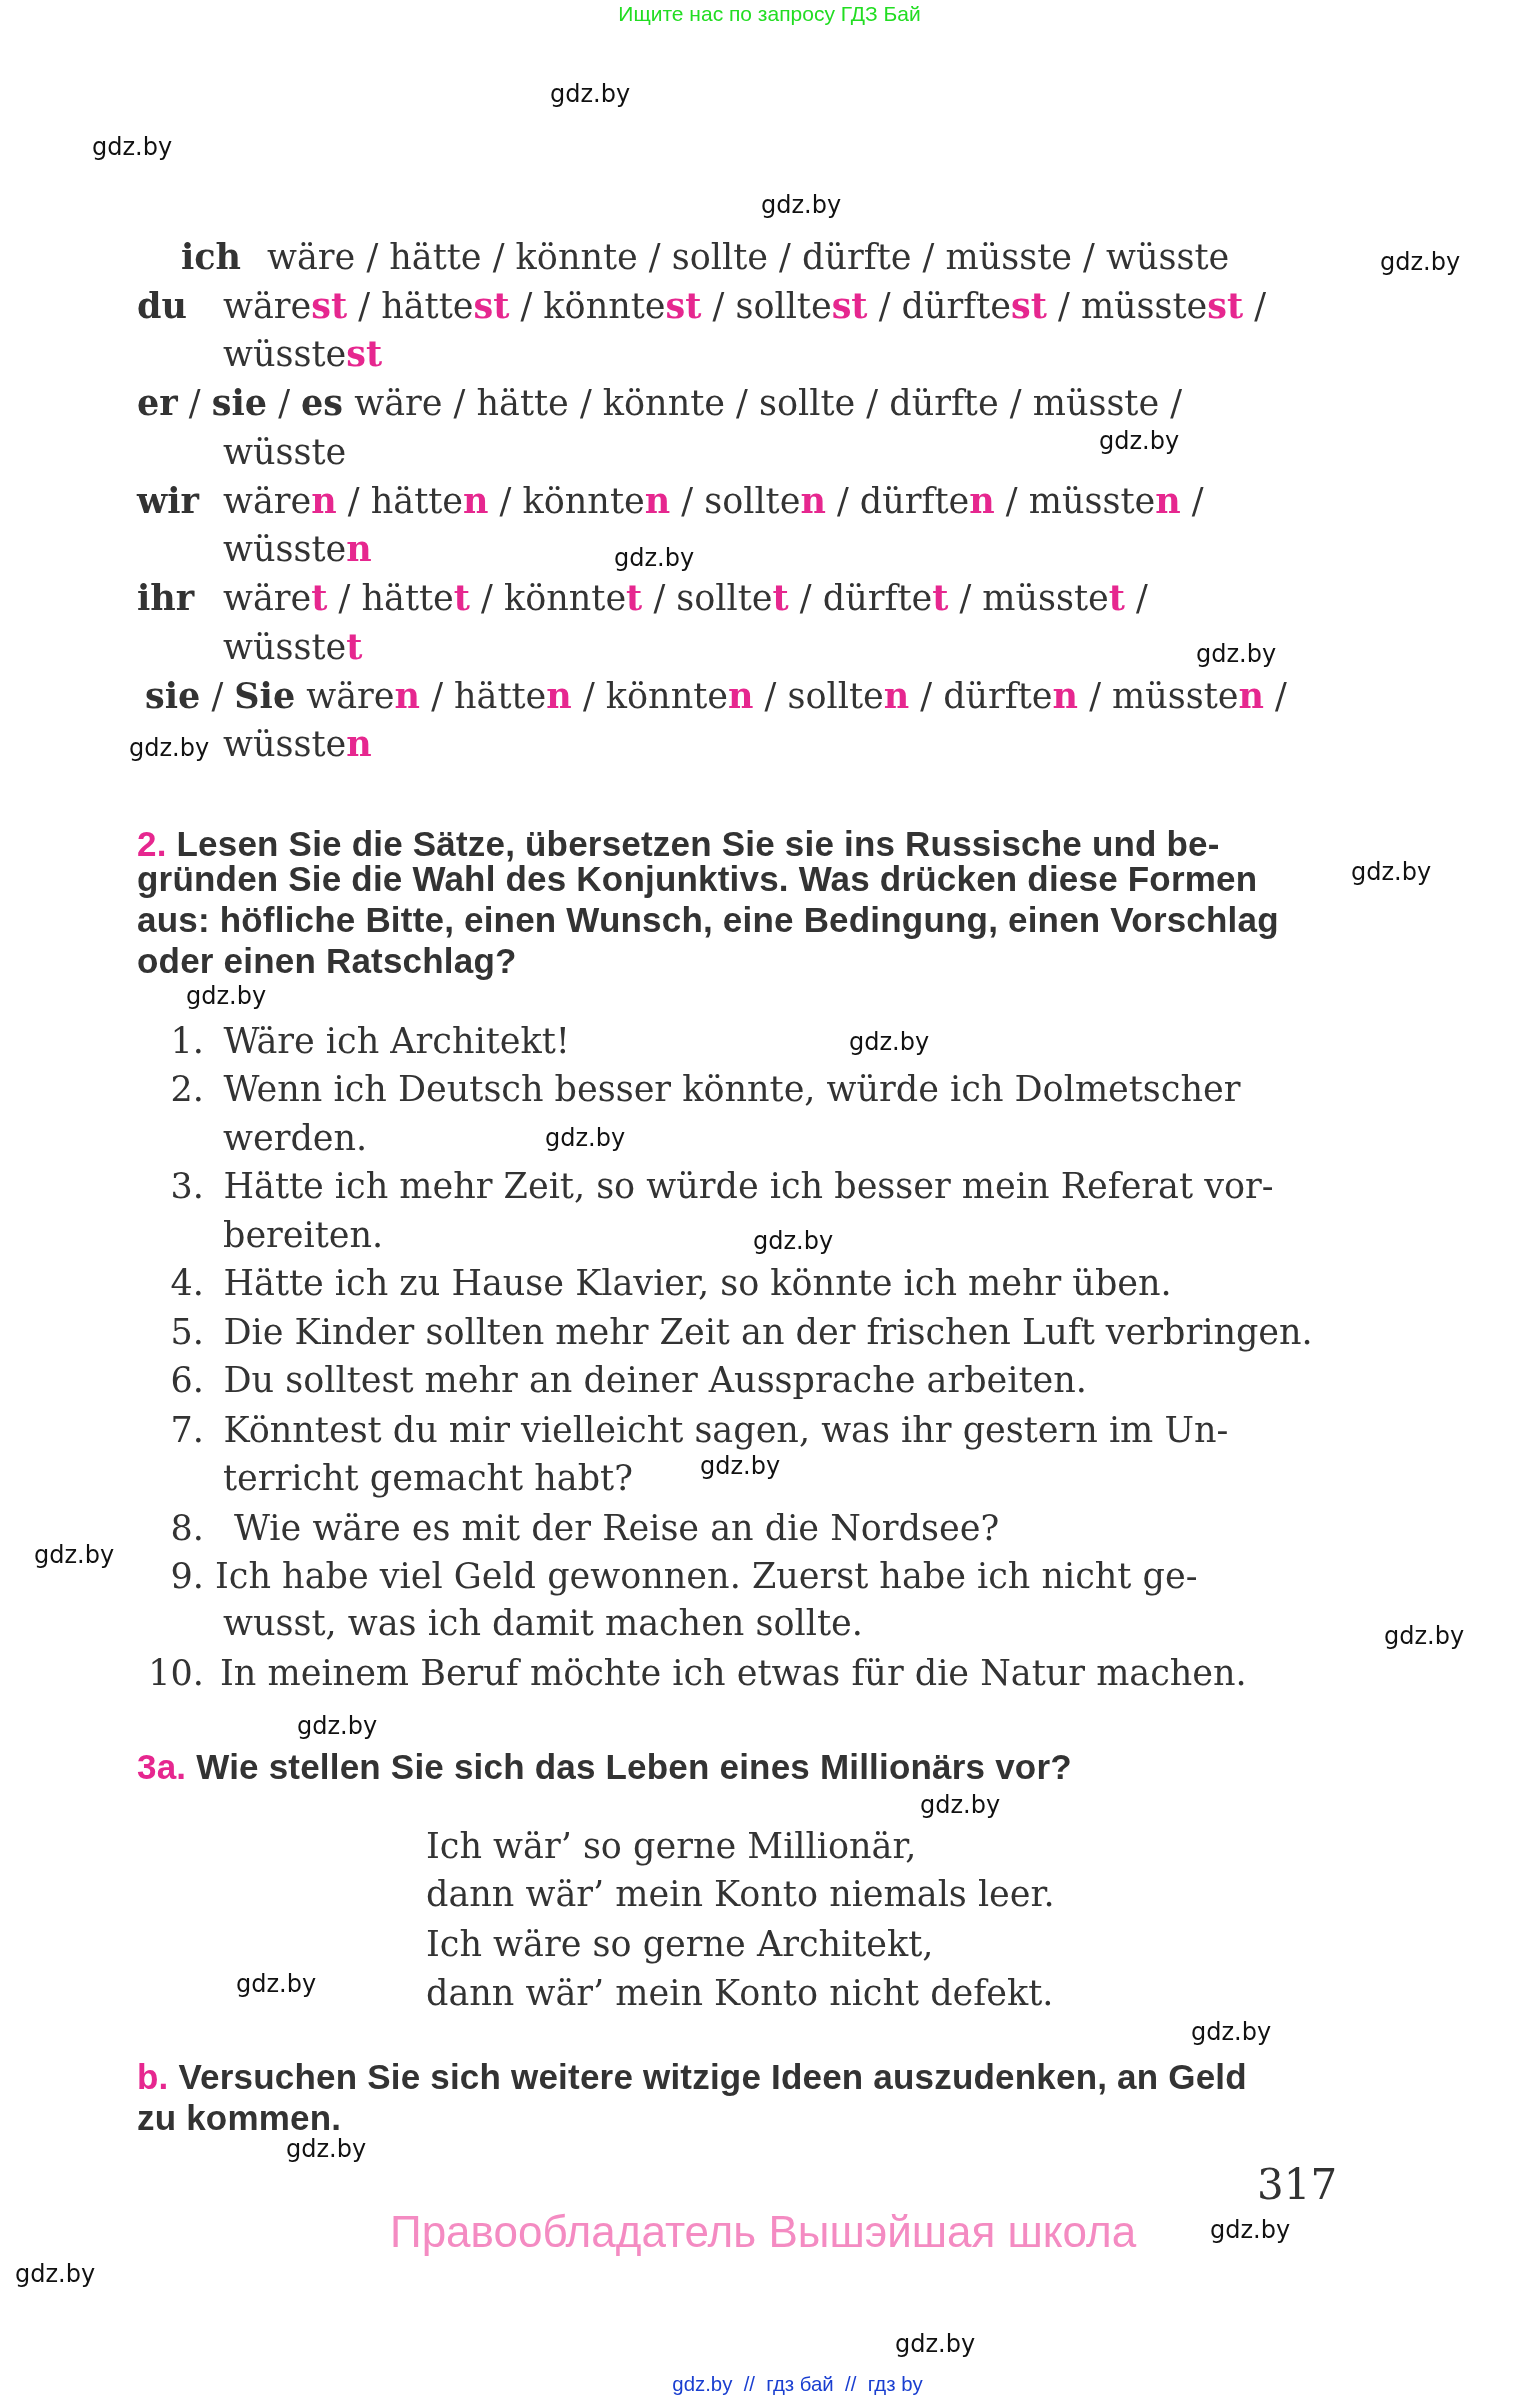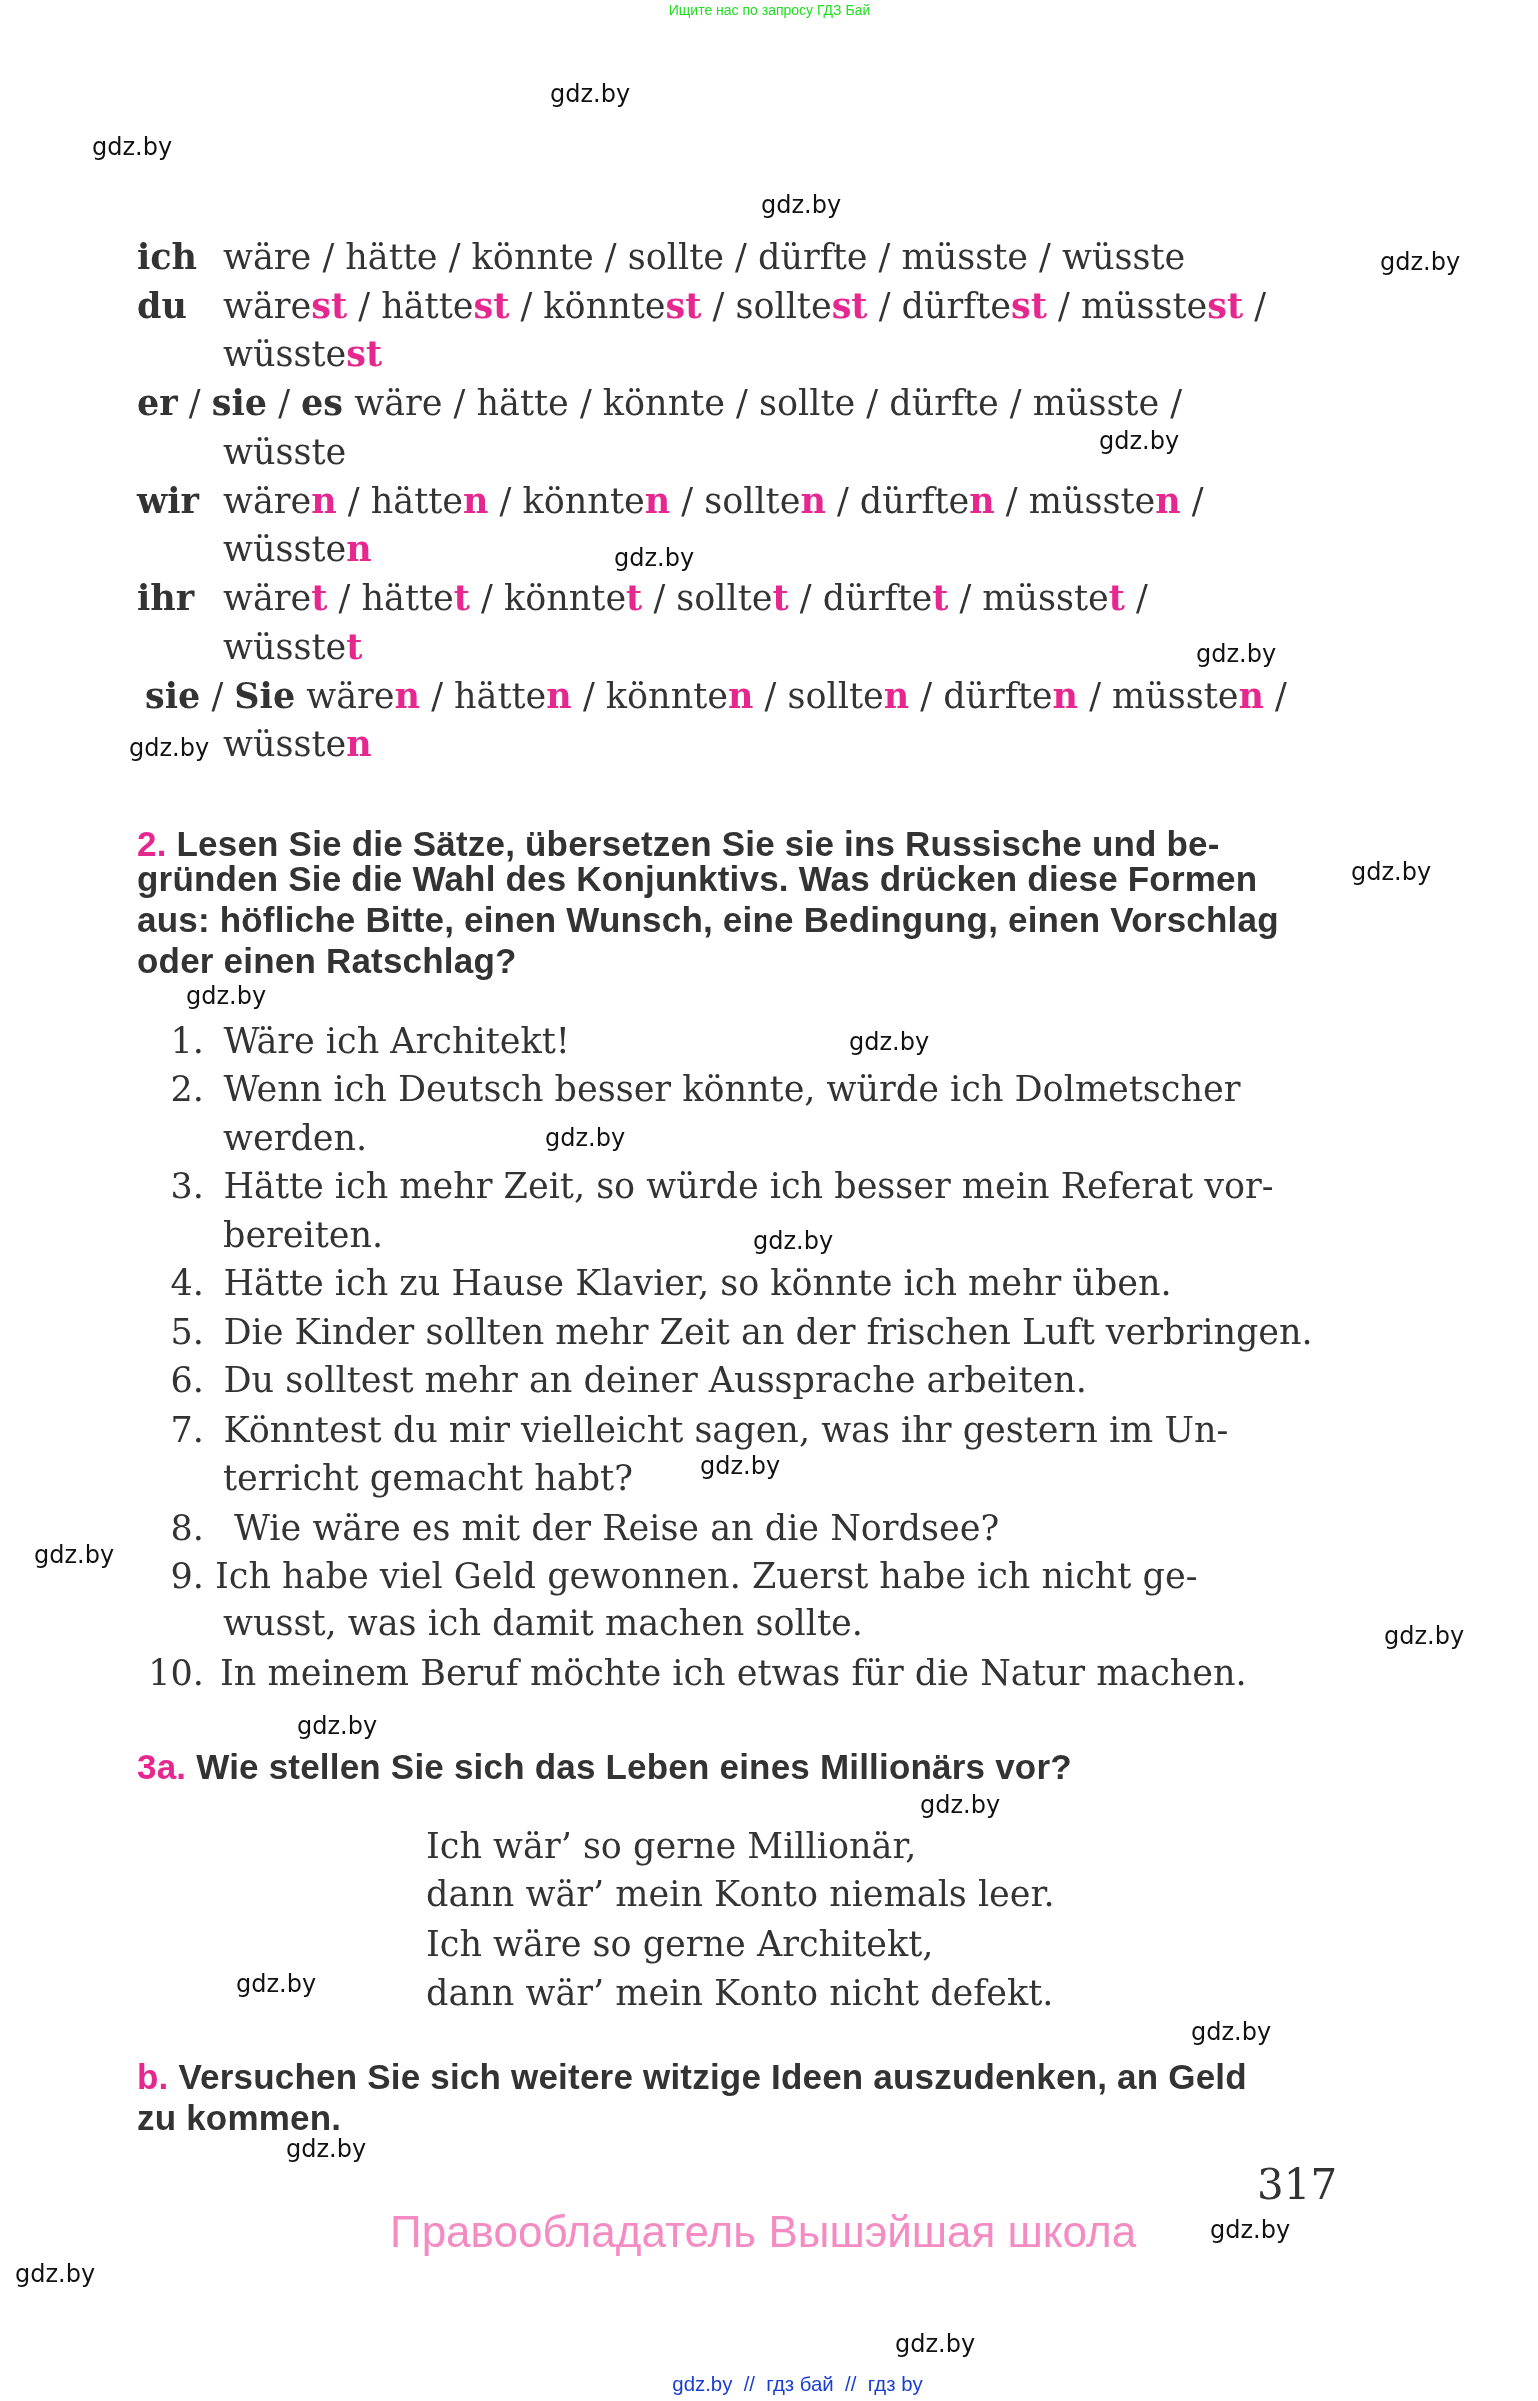--- a/index.html
+++ b/index.html
@@ -1,18 +1,18 @@
 <!DOCTYPE html>
 <html style="font-size:14px"><head>
 <meta charset="utf-8">
 <style>
   html, body { margin:0; padding:0; background:#ffffff; }
   body { width:1539px; height:2401px; position:relative; overflow:hidden; }
   .abs { position:absolute; white-space:nowrap; }
-  .top-banner { left:0; width:1539px; top:1.8px; text-align:center; font-family:"Liberation Sans", sans-serif; font-size:14px; color:#22dd22; }
+  .top-banner { left:0; width:1539px; top:1.8px; text-align:center; font-family:"Liberation Sans", sans-serif; font-size:21px; color:#22dd22; }
   .wm { font-family:"DejaVu Sans", sans-serif; font-size:24px; color:#111; }
   .serif { font-family:"DejaVu Serif", "Liberation Serif", serif; color:#333333; font-size:35px; }
   .line { position:absolute; white-space:nowrap; line-height:44px; }
   .b { font-weight:bold; }
   .pk { color:#e6278f; font-weight:bold; }
   .sans-h { font-family:"Liberation Sans", sans-serif; font-weight:bold; color:#333333; font-size:35px; letter-spacing:0.2px; }
   .num { display:inline-block; text-align:right; }
   .page-no { font-family:"DejaVu Serif", serif; font-size:42px; color:#333; }
   .rights { font-family:"Liberation Sans", sans-serif; font-size:44px; color:#f48bc2; }
   .footer { font-family:"Liberation Sans", sans-serif; font-size:20.4px; color:#1a3fd0;padding-left:28px; }
@@ -43,21 +43,21 @@
 <div class="abs wm" style="left:236px;top:1970px;">gdz.by</div>
 <div class="abs wm" style="left:1191px;top:2018px;">gdz.by</div>
 <div class="abs wm" style="left:286px;top:2135px;">gdz.by</div>
 <div class="abs wm" style="left:1210px;top:2216px;">gdz.by</div>
 <div class="abs wm" style="left:15px;top:2260px;">gdz.by</div>
 <div class="abs wm" style="left:895px;top:2330px;">gdz.by</div>
 
 <div class="serif">
 
   <div class="line" style="left:137px;top:235px;width:1188px;">
-    <span class="b" style="display:inline-block;width:86px;">ich</span><span>wäre / hätte / könnte / sollte / dürfte / müsste / wüsste</span>
+    <span class="b" style="display:inline-block;width:86px;margin-left:44px;">ich</span><span>wäre / hätte / könnte / sollte / dürfte / müsste / wüsste</span>
   </div>
 
   <div class="line" style="left:137px;top:284px;">
     <span class="b" style="display:inline-block;width:86px;">du</span><span>wäre</span><span class="pk">st</span><span> / hätte</span><span class="pk">st</span><span> / könnte</span><span class="pk">st</span><span> / sollte</span><span class="pk">st</span><span> / dürfte</span><span class="pk">st</span><span> / müsste</span><span class="pk">st</span><span> /</span>
   </div>
   <div class="line" style="left:223px;top:332px;">
     <span>wüsste</span><span class="pk">st</span>
   </div>
 
   <div class="line" style="left:137px;top:381px;">

